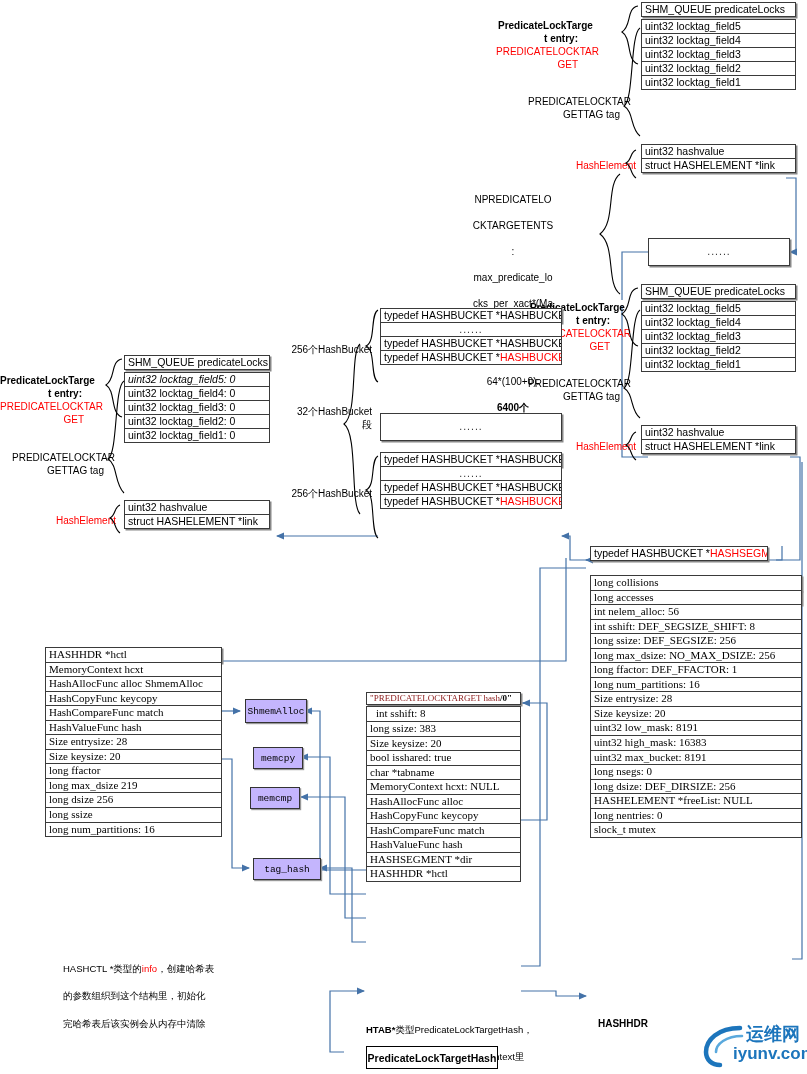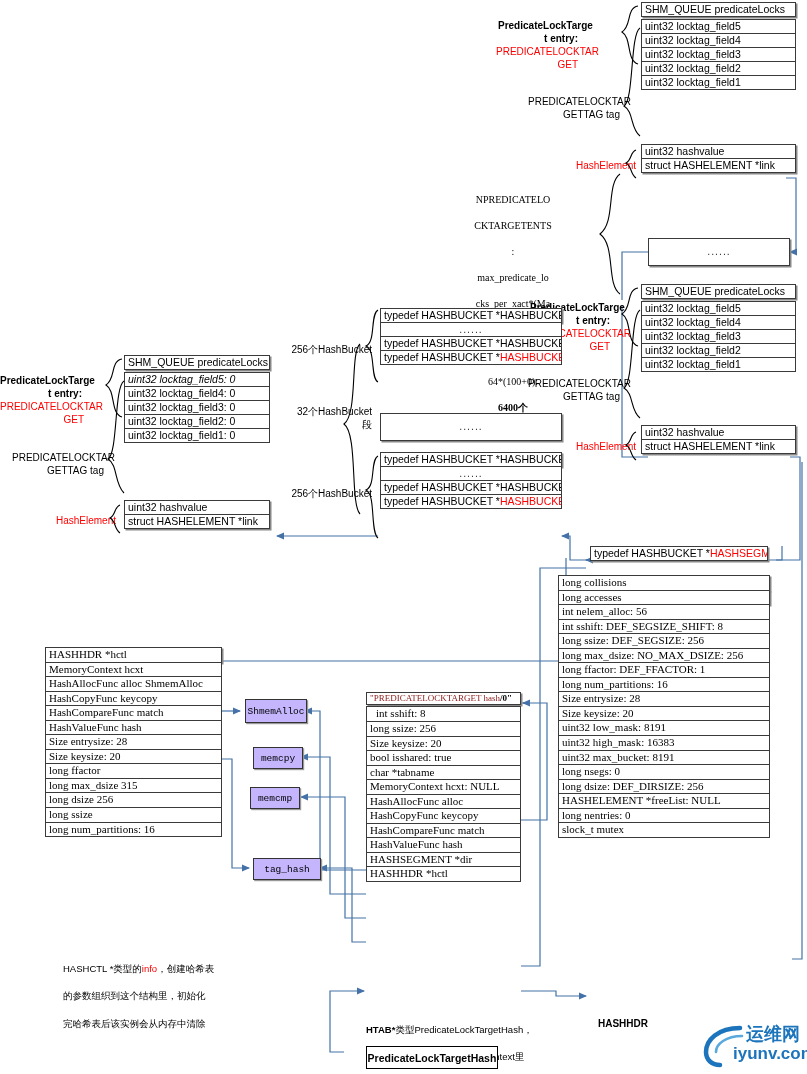--- a/index.html
+++ b/index.html
@@ -33,21 +33,21 @@
   .red{color:#ff0000;}
   .darkred{color:#8b1a1a;}
   .bold{font-weight:bold;}
 
   
   .shadow{box-shadow:1.5px 1.5px 0 #888;}
 
   
   .lbl{position:absolute;font-size:10px;line-height:1.25;white-space:pre-line;}
   .lbl.r{text-align:right;}
-  .lbl.c{text-align:center;font-family:Liberation Serif, serif;}
+  .lbl.c{text-align:center;}
 
   
   .fnbox{
     position:absolute;border:1px solid #333;background:#c4b5fd;
     font-family:"Liberation Mono","DejaVu Sans Mono",monospace;
     font-size:9.5px;text-align:center;
     display:flex;align-items:center;justify-content:center;
     box-shadow:1.2px 1.2px 0 #999;
   }
 
@@ -249,21 +249,21 @@
 <svg class="abs" style="left:340px;top:340px;width:24px;height:180px;" viewBox="0 0 24 180">
   <path d="M20,4 C10,12 18,74 4,84 C18,94 10,164 20,174" fill="none" stroke="#000" stroke-width="1.1"></path>
 </svg>
 
 <div class="boxgroup shadow" style="left:590px;top:546px;width:178px;">
   <div class="row">
       <span>typedef HASHBUCKET *</span>
       <span class="red">HASHSEGMENT</span>
     </div>
 </div>
-<div class="boxgroup serif" style="left:558px;top:575px;width:212px;">
+<div class="boxgroup serif" style="left:590px;top:575px;width:212px;">
   <div class="row shadow">long collisions</div>
   <div class="row shadow">long accesses</div>
   <div class="row">int nelem_alloc: 56</div>
   <div class="row">int sshift: DEF_SEGSIZE_SHIFT: 8</div>
   <div class="row">long ssize: DEF_SEGSIZE: 256</div>
   <div class="row">long max_dsize: NO_MAX_DSIZE: 256</div>
   <div class="row">long ffactor: DEF_FFACTOR: 1</div>
   <div class="row">long num_partitions: 16</div>
   <div class="row">Size entrysize: 28</div>
   <div class="row">Size keysize: 20</div>
@@ -281,21 +281,21 @@
 <div class="boxgroup serif" style="left:45px;top:647px;width:177px;">
   <div class="row shadow">HASHHDR    *hctl</div>
   <div class="row">MemoryContext hcxt</div>
   <div class="row">HashAllocFunc alloc ShmemAlloc</div>
   <div class="row">HashCopyFunc keycopy</div>
   <div class="row">HashCompareFunc match</div>
   <div class="row">HashValueFunc hash</div>
   <div class="row">Size entrysize: 28</div>
   <div class="row">Size keysize: 20</div>
   <div class="row">long ffactor</div>
-  <div class="row">long max_dsize 315</div>
+  <div class="row">long max_dsize 219</div>
   <div class="row">long dsize 256</div>
   <div class="row">long ssize</div>
   <div class="row">long num_partitions: 16</div>
 </div>
 <div class="lbl" style="left:63px;top:948px;width:185px;line-height:1.45;font-size:9.5px;">
   <div><span>HASHCTL *类型的</span><span class="red">info</span><span>，创建哈希表</span></div>
   <div>的参数组织到这个结构里，初始化</div>
   <div>完哈希表后该实例会从内存中清除</div>
 </div>
 
@@ -303,21 +303,21 @@
 <div class="fnbox" style="left:253px;top:747px;width:48px;height:20px;">memcpy</div>
 <div class="fnbox" style="left:250px;top:787px;width:48px;height:20px;">memcmp</div>
 <div class="fnbox" style="left:253px;top:858px;width:66px;height:20px;">tag_hash</div>
 
 <div class="boxgroup serif" style="left:366px;top:692px;width:155px;">
   <div class="row shadow" style="font-size:9px;">
       <span class="darkred">"PREDICATELOCKTARGET  hash</span>
       <span class="bold">/0"</span>
     </div>
   <div class="row" style="margin-top:1px;padding-left:9px;">int sshift: 8</div>
-  <div class="row">long ssize: 256</div>
+  <div class="row">long ssize: 383</div>
   <div class="row">Size keysize: 20</div>
   <div class="row">bool isshared: true</div>
   <div class="row">char *tabname</div>
   <div class="row">MemoryContext hcxt: NULL</div>
   <div class="row">HashAllocFunc alloc</div>
   <div class="row">HashCopyFunc keycopy</div>
   <div class="row">HashCompareFunc match</div>
   <div class="row">HashValueFunc hash</div>
   <div class="row">HASHSEGMENT *dir</div>
   <div class="row">HASHHDR *hctl</div>

